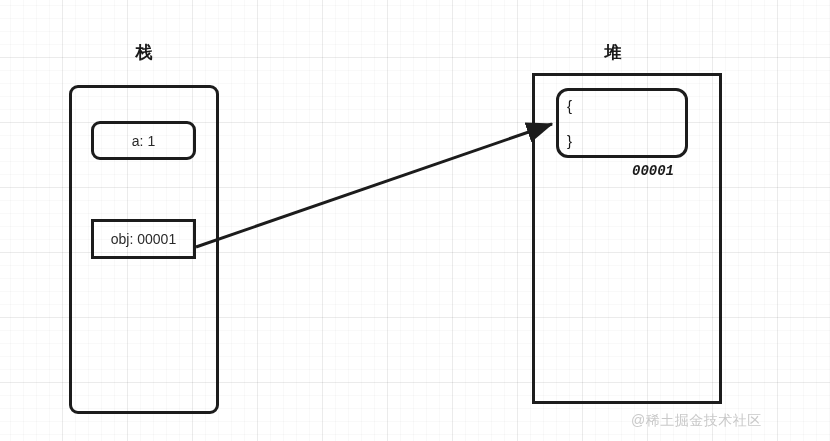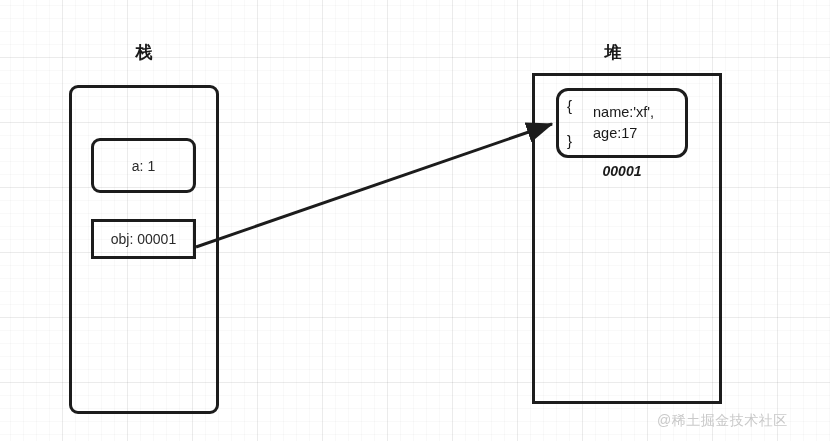--- a/index.html
+++ b/index.html
@@ -90,22 +90,23 @@
     color: #1a1a1a;
     white-space: nowrap;
   }
 
   .addr-label {
     position: absolute;
     font-style: italic;
     font-weight: bold;
     font-size: 14px;
     color: #1a1a1a;
-    text-align: center;
+    text-align: right;
     white-space: nowrap;
+    font-family: Liberation Mono, monospace;
   }
 
   #arrow-layer {
     position: absolute;
     left: 0; top: 0;
     width: 830px;
     height: 441px;
     pointer-events: none;
   }
 
@@ -119,43 +120,39 @@
 </style>
 </head>
 <body>
 
 <div id="canvas">
 
   <div class="title" style="left:104px; top:44px; width:80px;">栈</div>
 
   <div class="container-box rounded" style="left:69px; top:85px; width:150px; height:329px;"></div>
 
-  <div class="cell rounded" style="left:91px; top:138px; width:105px; height:55px;">a: 1</div>
+  <div class="cell rounded" style="left:91px; top:121px; width:105px; height:39px;">a: 1</div>
 
   <div class="cell" style="left:91px; top:219px; width:105px; height:40px;">obj: 00001</div>
 
   <div class="title" style="left:573px; top:44px; width:80px;">堆</div>
 
   <div class="container-box" style="left:532px; top:73px; width:190px; height:331px;"></div>
 
   <div class="obj-body" style="left:556px; top:88px; width:132px; height:70px;">
     <span class="obj-brace open">{</span>
-    <div class="obj-props">
-      <div>name:'xf',</div>
-      <div>age:17</div>
-    </div>
     <span class="obj-brace close">}</span>
   </div>
 
   <div class="addr-label" style="left:570px; top:163px; width:104px;">00001</div>
 
   <svg id="arrow-layer" viewBox="0 0 830 441" xmlns="http://www.w3.org/2000/svg">
     <defs>
       <marker id="arrowhead" markerWidth="9" markerHeight="7" refX="8.5" refY="3.5" orient="auto" markerUnits="strokeWidth">
         <polygon points="0 0, 9 3.5, 0 7" fill="#1c1c1c"></polygon>
       </marker>
     </defs>
     <line x1="196" y1="247" x2="552" y2="124" stroke="#1c1c1c" stroke-width="3" marker-end="url(#arrowhead)"></line>
   </svg>
 
-  <div class="watermark" style="left:657px; top:412px;">@稀土掘金技术社区</div>
+  <div class="watermark" style="left:631px; top:412px;">@稀土掘金技术社区</div>
 
 </div>
 
 </body></html>

